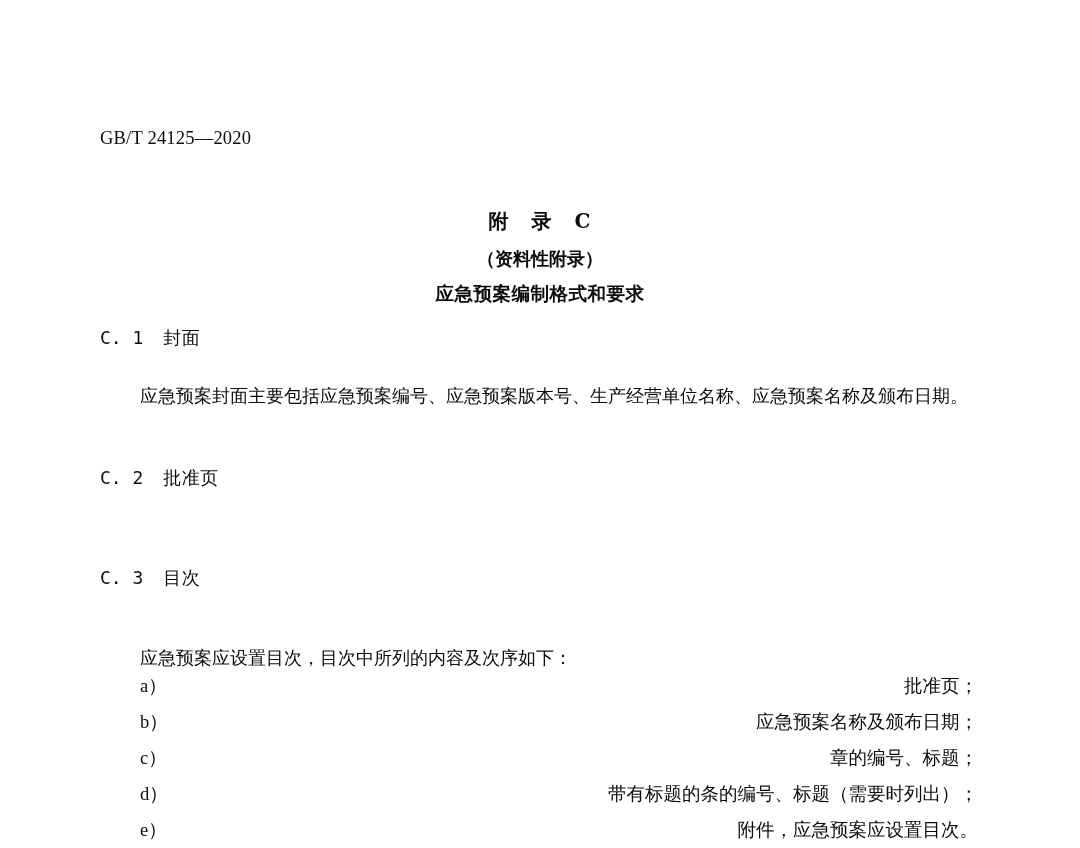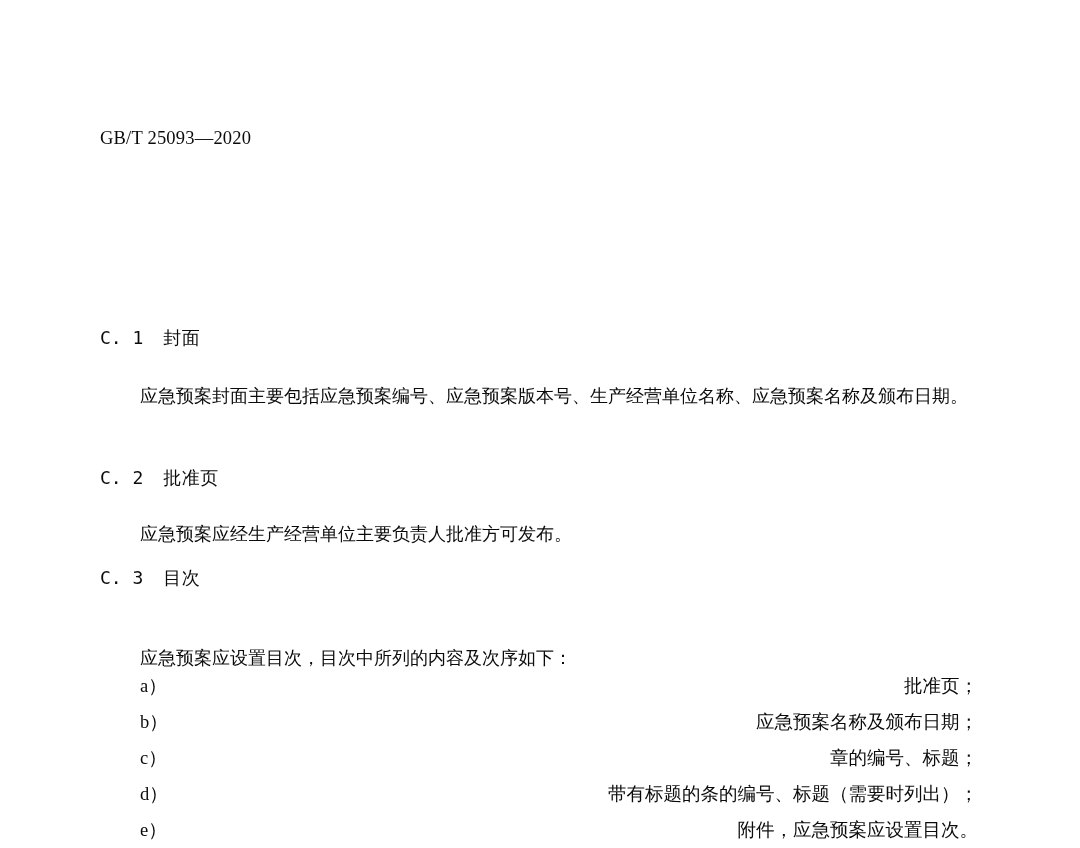--- a/index.html
+++ b/index.html
@@ -110,32 +110,38 @@
   .list .text {
     flex: 1 1 auto;
     text-align: right;
   }
 </style>
 </head>
 <body>
 
 <div class="page">
 
-  <div class="header-code">GB/T 25093—2020</div>
+  <div class="header-code">GB/T 24125—2020</div>
 
+  <div class="annex-block">
+    <div class="annex-title">
+      <span>附</span><span class="gap"></span><span>录</span><span class="gap"></span><span>C</span>
+    </div>
+    <div class="annex-sub">（资料性附录）</div>
+    <div class="annex-name">应急预案编制格式和要求</div>
+  </div>
 
   <div class="clause" style="top: 326px;">
     <span class="num">C. 1</span><span class="ttl">封面</span>
   </div>
   <div class="para indent" style="top: 378px;">应急预案封面主要包括应急预案编号、应急预案版本号、生产经营单位名称、应急预案名称及颁布日期。</div>
 
   <div class="clause" style="top: 466px;">
     <span class="num">C. 2</span><span class="ttl">批准页</span>
   </div>
-  <div class="para indent" style="top: 516px;">应急预案应经生产经营单位主要负责人批准方可发布。</div>
 
   <div class="clause" style="top: 566px;">
     <span class="num">C. 3</span><span class="ttl">目次</span>
   </div>
   <div class="para indent" style="top: 640px; font-family: Liberation Serif, serif;">应急预案应设置目次，目次中所列的内容及次序如下：</div>
 
   <div class="list" style="top: 668px;">
     <div class="row">
       <span class="marker">a）</span>
       <span class="text">批准页；</span>

